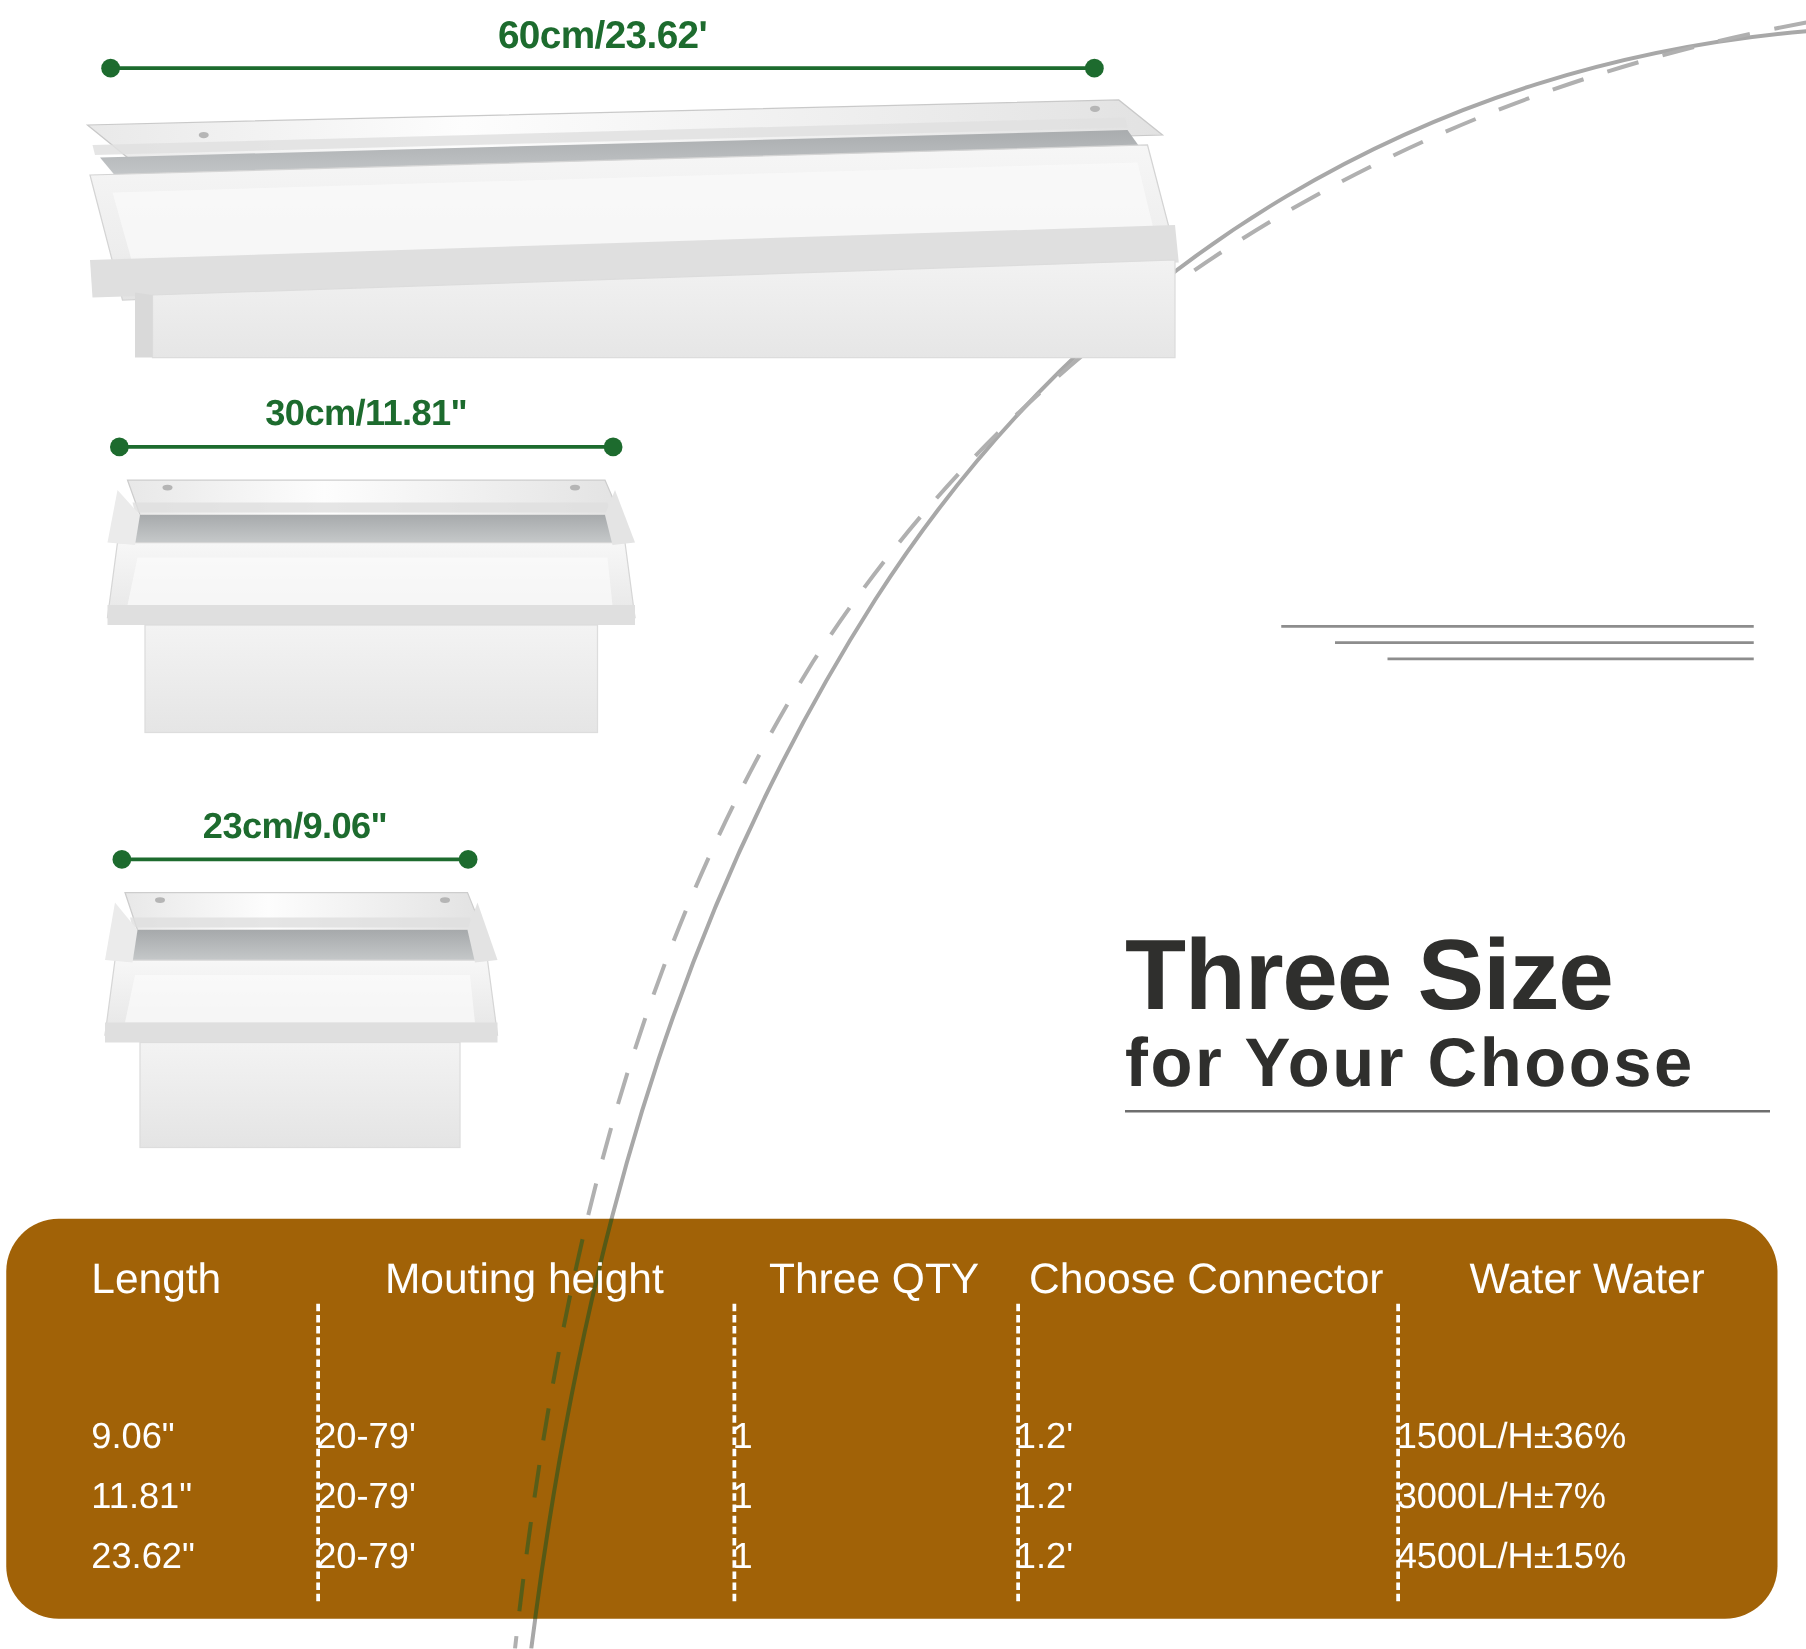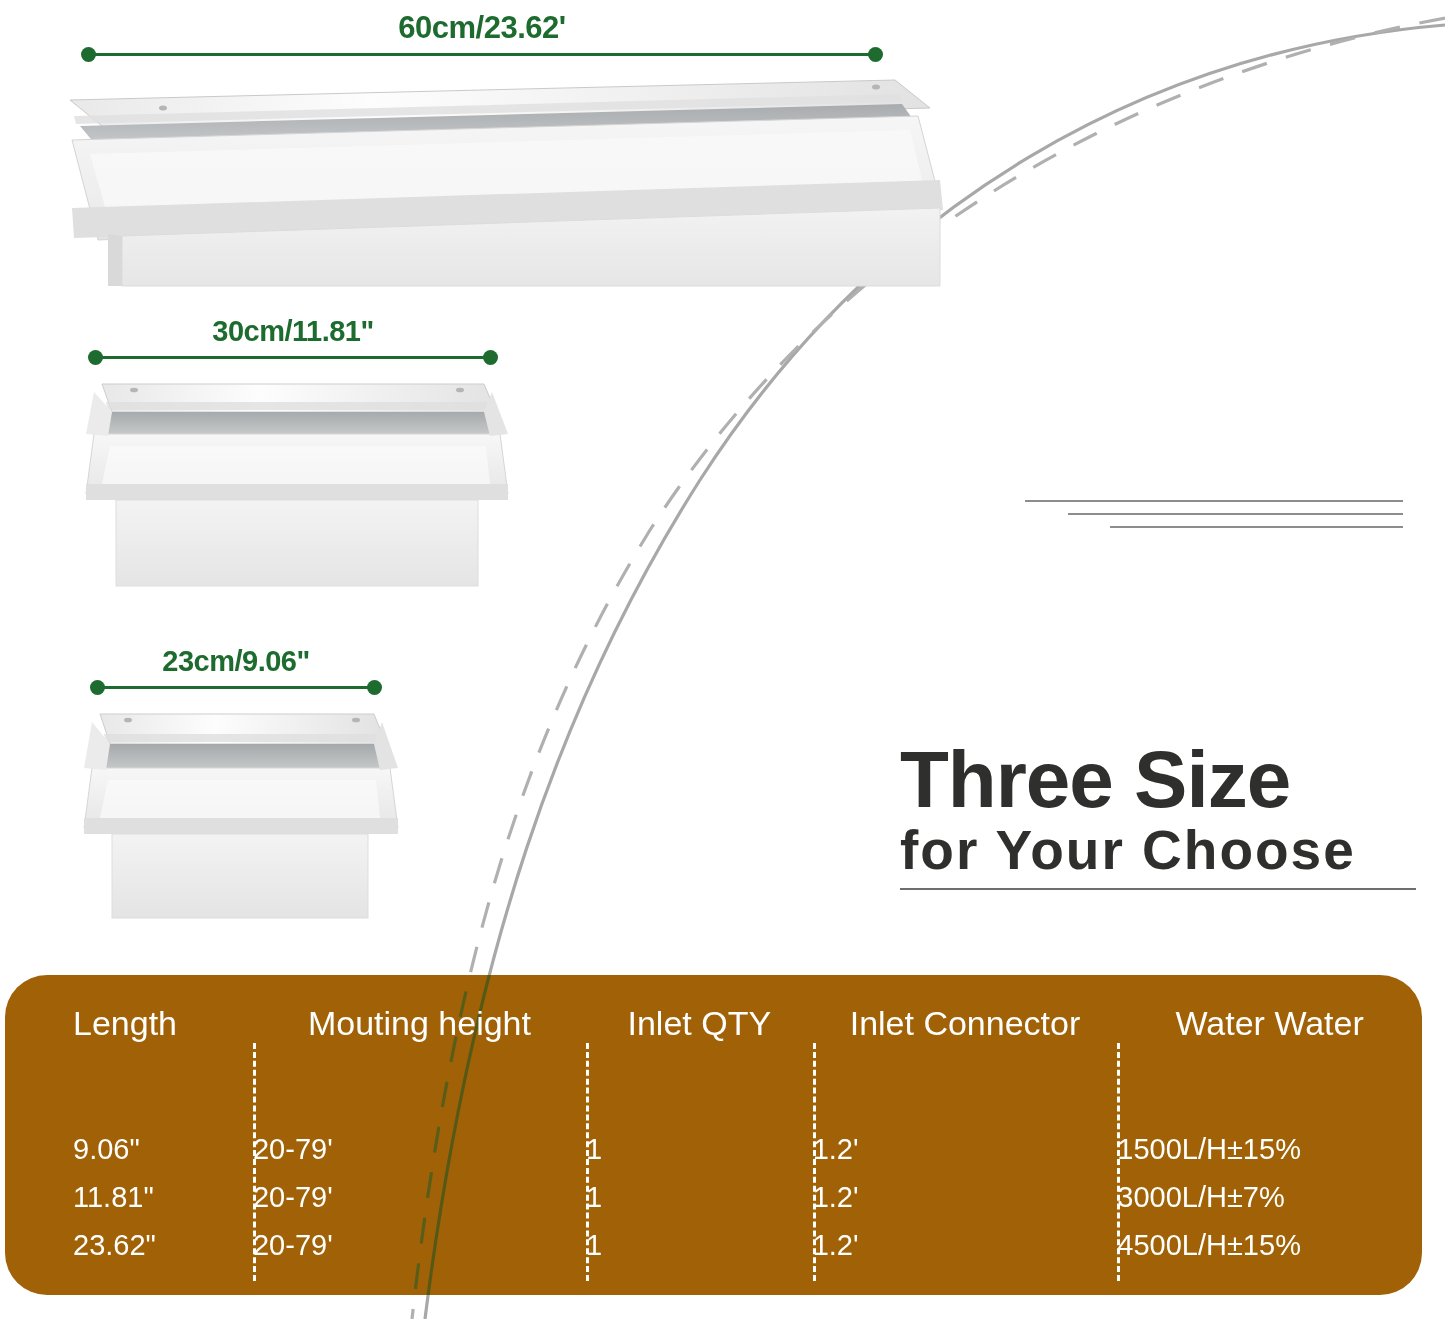--- a/index.html
+++ b/index.html
@@ -361,39 +361,39 @@
         <col class="col-0">
           <col class="col-1">
           <col class="col-2">
           <col class="col-3">
           <col class="col-4">
       </colgroup>
       <thead>
         <tr>
           <th class="cell-first">Length</th>
           <th class="cell-mid">Mouting height</th>
-          <th class="cell-mid">Inlet QTY</th>
-          <th class="cell-mid">Inlet Connector</th>
+          <th class="cell-mid">Three QTY</th>
+          <th class="cell-mid">Choose Connector</th>
           <th class="cell-mid">Water Water</th>
         </tr>
       </thead>
       <tbody>
         <tr class="spacer-row">
           <td></td>
             <td></td>
           <td></td>
             <td></td>
           <td></td>
         </tr>
         <tr>
           <td class="cell-first">9.06"</td>
           <td class="cell-mid">20-79'</td>
           <td class="cell-mid">1</td>
           <td class="cell-mid">1.2'</td>
-          <td class="cell-mid">1500L/H±15%</td>
+          <td class="cell-mid">1500L/H±36%</td>
         </tr>
         <tr>
           <td class="cell-first">11.81"</td>
           <td class="cell-mid">20-79'</td>
           <td class="cell-mid">1</td>
           <td class="cell-mid">1.2'</td>
           <td class="cell-mid">3000L/H±7%</td>
         </tr>
         <tr>
           <td class="cell-first">23.62"</td>

